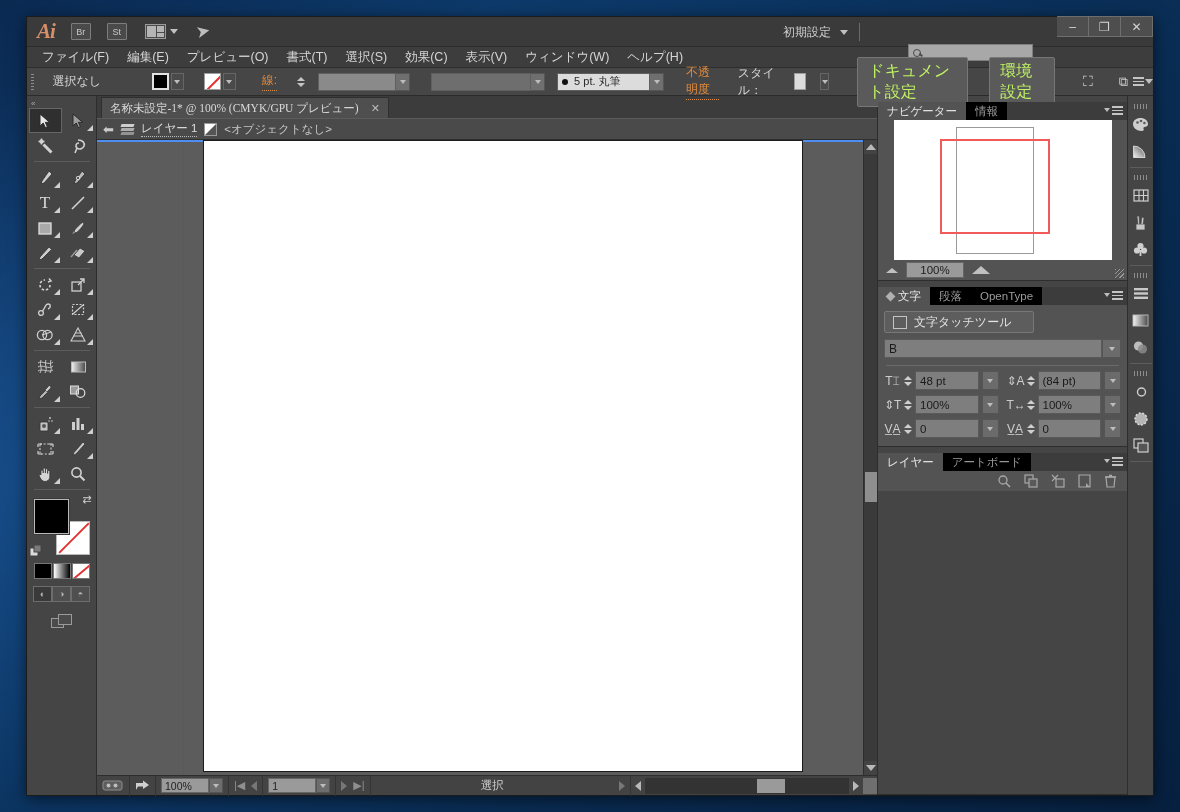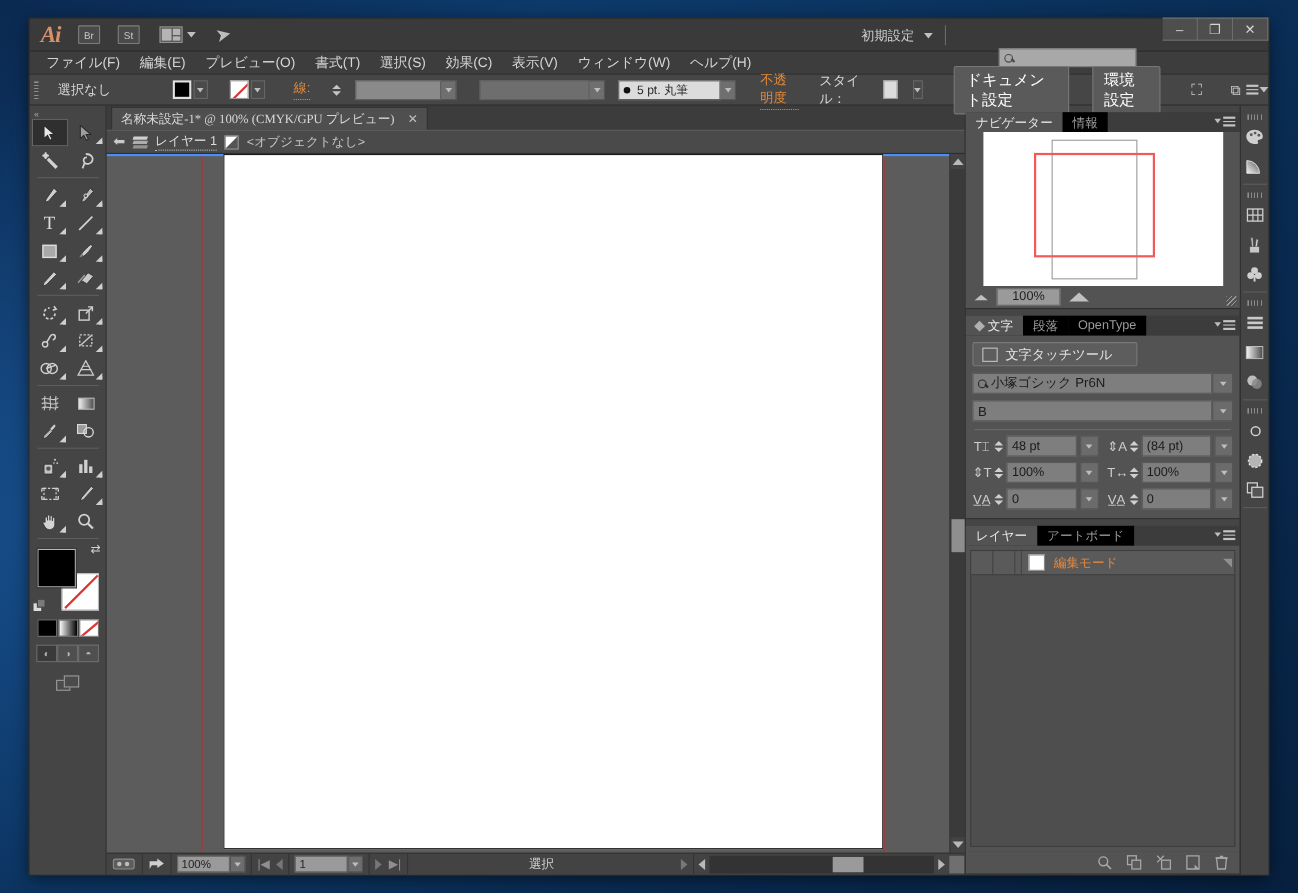--- a/index.html
+++ b/index.html
@@ -103,21 +103,21 @@
   .spinner i{width:0;height:0;border-left:4px solid transparent;border-right:4px solid transparent;}
   .spinner i.up{border-bottom:4px solid #c5c5c5;margin-bottom:2px;}
   .spinner i.dn{border-top:4px solid #c5c5c5;}
   .combo {
     height:18px;background:#8a8a8a;border:1px solid #5f5f5f;display:flex;align-items:center;
     color:#2a2a2a;font-size:11px;padding:0 4px;
   }
   .combo-arrow{width:14px;height:18px;background:#6f6f6f;border:1px solid #555;border-left:none;display:flex;align-items:center;justify-content:center;}
   .stroke-combo { background:#dcdcdc; }
   .btn-3d {
-    background:#5a5a5a; border:1px solid #777; color:#ffffff; font-size:14px;
+    background:#5a5a5a; border:1px solid #777; color:#bef264; font-size:16px;
     padding:3px 10px; border-radius:2px;
   }
   .panel-menu-icon{display:flex;flex-direction:column;gap:2px;align-items:flex-end;}
   .panel-menu-icon span{display:block;height:1.5px;background:#c4c4c4;}
   .panel-menu-icon span:nth-child(1){width:11px}
   .panel-menu-icon span:nth-child(2){width:11px}
   .panel-menu-icon span:nth-child(3){width:11px}
   
   #app-body { flex:1; display:flex; min-height:0; background:#3c3c3c;}
   
@@ -753,29 +753,20 @@
                 <span></span>
               </span>
           </span>
         </div>
         <div id="char-body">
           <div class="touch-btn">
             <span class="touch-ico"></span>
             <span>文字タッチツール</span>
           </div>
 
-          <div class="field-row">
-            <span class="fontfield">
-              <span class="mag2"></span>
-              <span>小塚ゴシック Pr6N</span>
-            </span>
-            <span class="fbtn">
-                <i class="dd-caret"></i>
-              </span>
-          </div>
 
           <div class="field-row">
             <span class="fontfield">B</span>
             <span class="fbtn">
                 <i class="dd-caret"></i>
               </span>
           </div>
 
           <div class="char-sep"></div>
 
@@ -856,32 +847,20 @@
           <div class="ptab">アートボード</div>
           <span class="panel-menu">
             <i class="dd-caret"></i>
             <span class="panel-menu-icon">
                 <span></span>
                 <span></span>
                 <span></span>
               </span>
           </span>
         </div>
-        <div id="layers-body">
-          <div id="layers-list">
-            <div class="layer-row">
-              <span class="lcol"></span>
-              <span class="lcol"></span>
-              <span class="lcol" style="width:6px"></span>
-              <span class="lthumb"></span>
-              <span class="lname edit">編集モード</span>
-              <span class="ltri"></span>
-            </div>
-          </div>
-        </div>
         <div id="layers-footer">
           <svg width="14" height="14" viewBox="0 0 14 14">
               <circle cx="6" cy="6" r="4" fill="none" stroke="#a8a8a8" stroke-width="1.3"></circle>
               <path d="M9 9 L13 13" stroke="#a8a8a8" stroke-width="1.6"></path>
             </svg>
           <svg width="14" height="14" viewBox="0 0 14 14">
               <rect x="1" y="1" width="8" height="8" fill="none" stroke="#a8a8a8" stroke-width="1.2"></rect>
               <rect x="5" y="5" width="8" height="8" fill="#5a5a5a" stroke="#a8a8a8" stroke-width="1.2"></rect>
             </svg>
           <svg width="14" height="14" viewBox="0 0 14 14">

